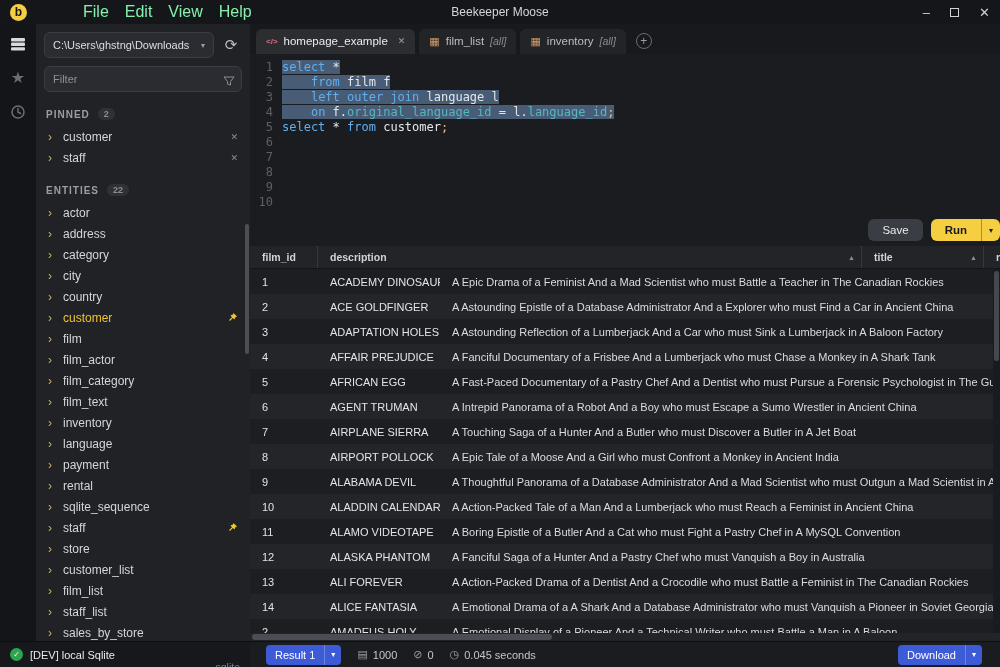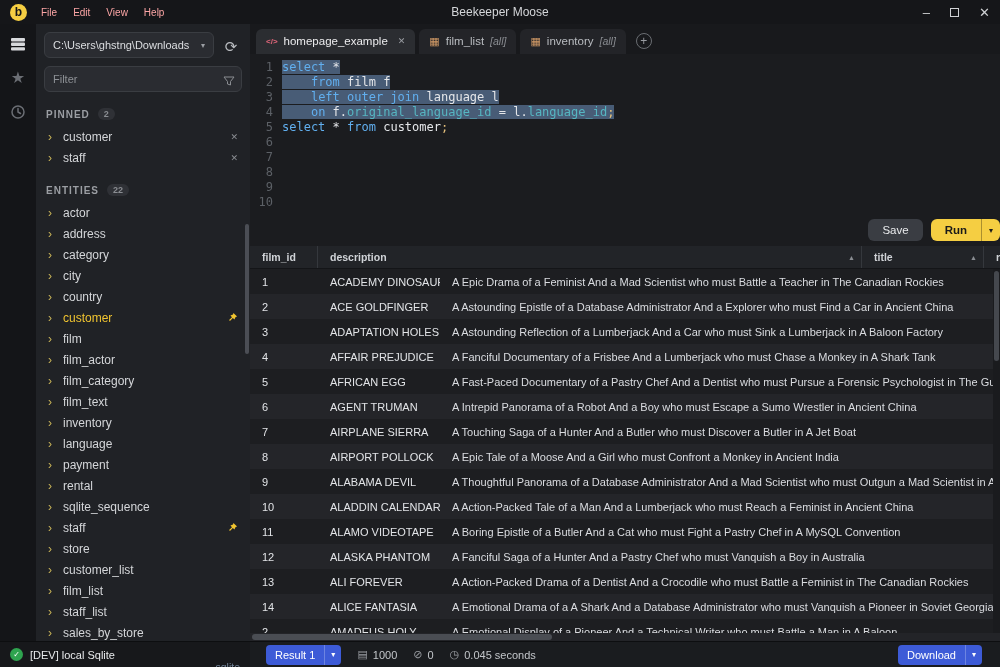--- a/index.html
+++ b/index.html
@@ -4,36 +4,36 @@
 <style>
   * { margin:0; padding:0; box-sizing:border-box; }
   html,body { width:1000px; height:667px; overflow:hidden; background:#1b1c1f;
     font-family:"Liberation Sans", sans-serif; color:#d8dadd; }
 
   
   .titlebar { position:absolute; top:0; left:0; right:0; height:24px; background:#151619;
     display:flex; align-items:center; padding:0 10px; gap:14px; z-index:30; }
   .logo { width:17px; height:17px; border-radius:50%; background:#f5ce42; color:#141518;
     font-weight:bold; font-size:12px; display:flex; align-items:center; justify-content:center; }
-  .menus { display:flex; gap:16px; font-size:10px; color:#fca5a5; }
+  .menus { display:flex; gap:16px; font-size:16px; color:#86efac;margin-left:42px; }
   .menus .menu-item { cursor:default; }
   .tb-title { position:absolute; left:50%; transform:translateX(-50%); font-size:12px; color:#d4d6d9; }
   .win-controls { margin-left:auto; display:flex; gap:20px; align-items:center; color:#d0d2d5; font-size:13px; }
   .win-box { width:9px; height:9px; border:1px solid #d0d2d5; display:inline-block; }
 
   
   .app { position:absolute; top:24px; bottom:26px; left:0; right:0; display:flex; }
 
   .rail { width:36px; background:#141518; display:flex; flex-direction:column; align-items:center;
     padding-top:12px; gap:18px; }
   .rail svg { display:block; }
   .rail .star { font-size:16px; color:#6b6e74; line-height:1; }
 
   .sidebar { width:214px; background:#202226; position:relative; padding:8px 8px 0 8px; overflow:hidden; }
-  .conn-row { display:flex; gap:6px; align-items:flex-end; }
+  .conn-row { display:flex; gap:6px; align-items:center; }
   .conn-select { flex:1; height:26px; background:#2a2c31; border:1px solid #3a3d42; border-radius:6px;
     display:flex; align-items:center; padding:0 8px; font-size:11px; color:#dcdee1; overflow:hidden; }
   .conn-select .path { flex:1; white-space:nowrap; overflow:hidden; }
   .caret { font-size:8px; color:#9a9da2; }
   .refresh-btn { width:22px; height:22px; color:#b9bcc0; font-size:15px; text-align:center; line-height:22px; }
   .filter-row { margin-top:8px; position:relative; }
   .filter-input { width:100%; height:26px; background:#2a2c31; border:1px solid #3a3d42; border-radius:6px;
     color:#d8dadd; font-size:11px; padding:0 24px 0 8px; outline:none; font-family:"Liberation Sans",sans-serif; }
   .filter-input::placeholder { color:#8e9196; }
   .funnel { position:absolute; right:7px; top:7px; }

